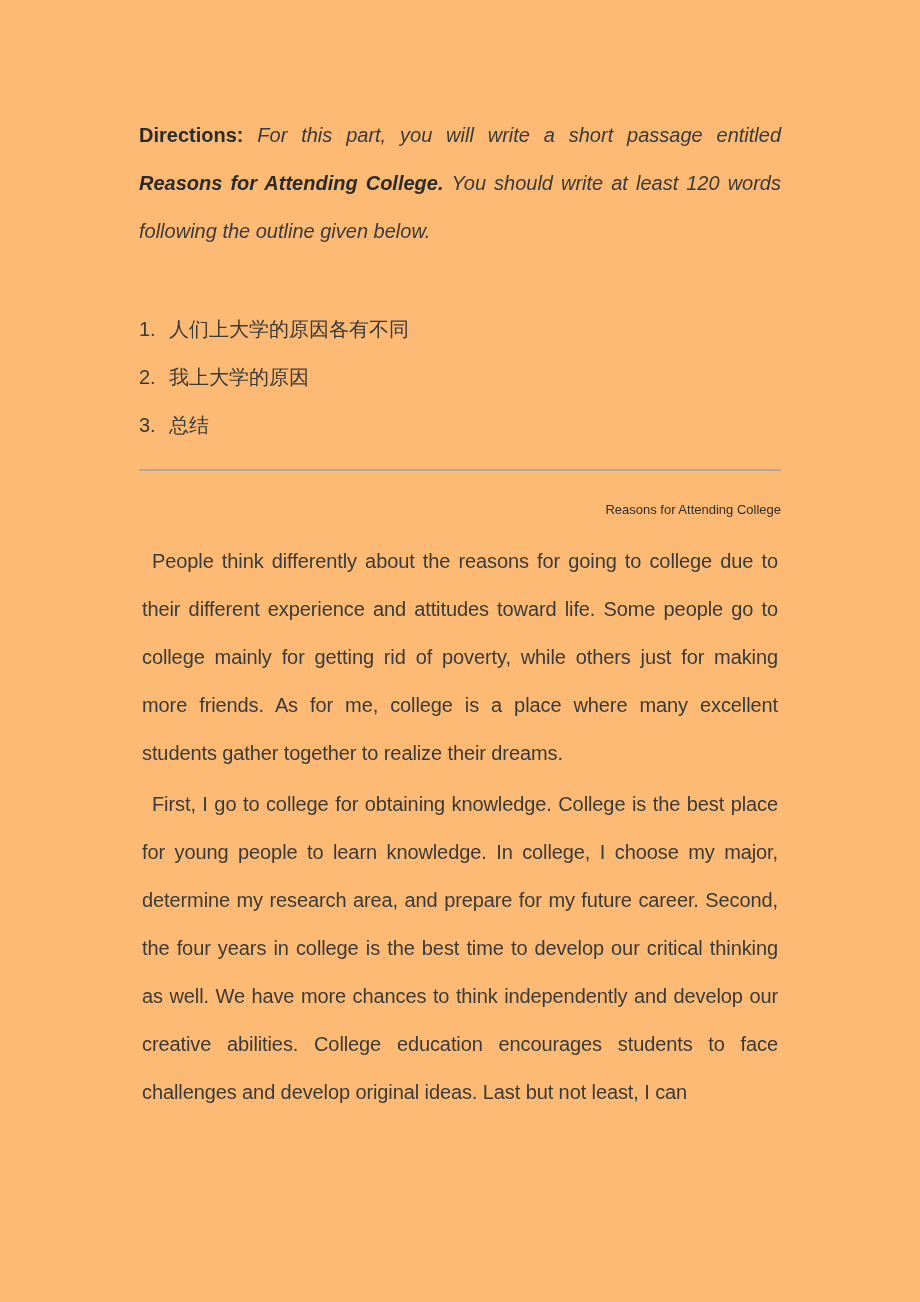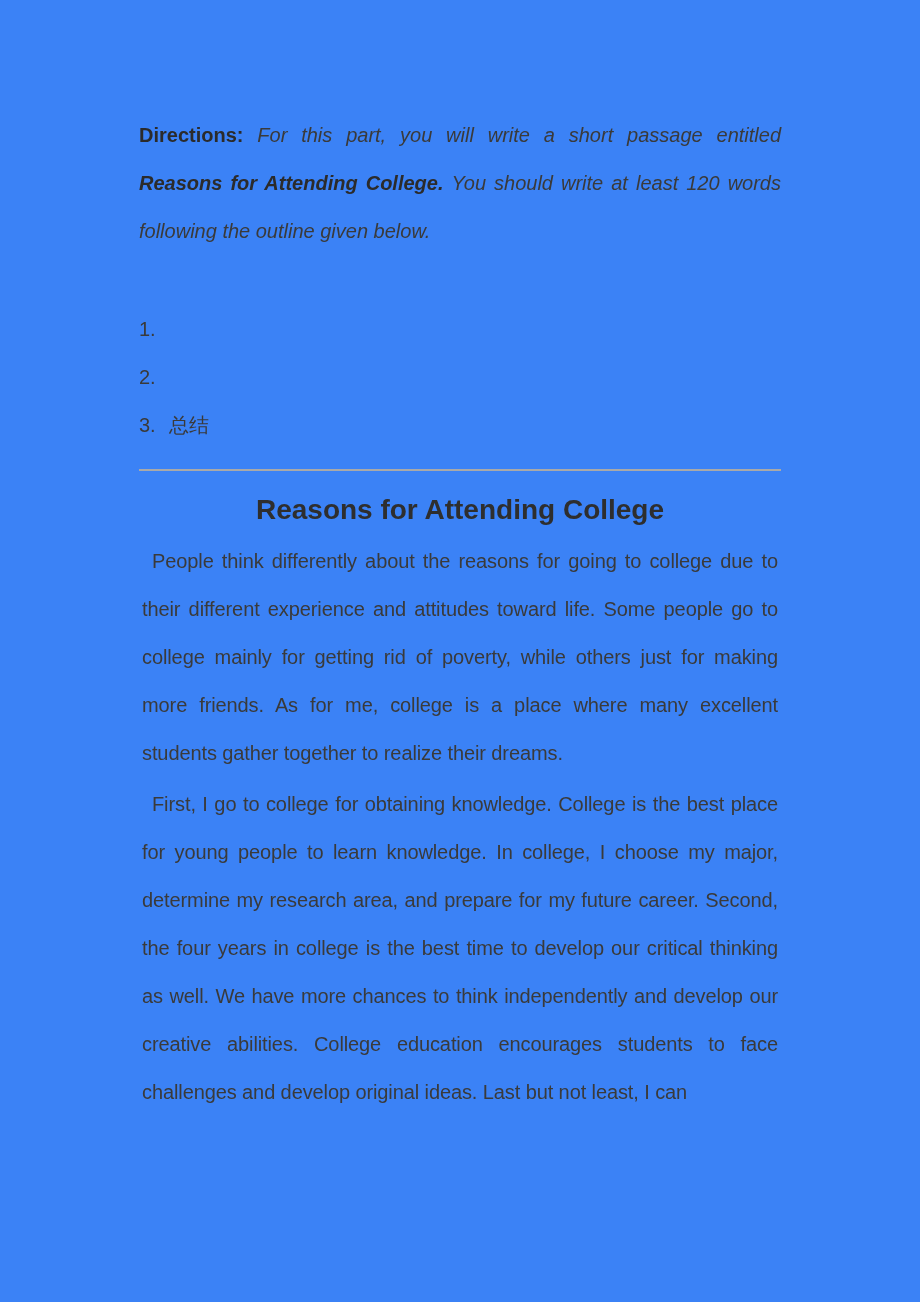--- a/index.html
+++ b/index.html
@@ -5,21 +5,21 @@
   html, body {
     margin: 0;
     padding: 0;
     background: #ffffff;
   }
   .page {
     position: relative;
     width: 920px;
     height: 1302px;
     box-sizing: border-box;
-    background: #3b82f6;
+    background: #fdba74;
     padding: 111px 139px 0 139px;
     font-family: "Liberation Sans", sans-serif;
     color: #3a3a3a;
     overflow: hidden;
   }
   .directions {
     margin: 0;
     font-size: 20px;
     line-height: 48px;
     text-align: justify;
@@ -57,24 +57,24 @@
   }
   .answer-label {
     margin: 0;
     font-size: 20px;
     line-height: 48px;
     font-weight: bold;
     color: #2b2b2b;
   }
   .essay-title {
     margin: 0;
-    font-size: 28px;
+    font-size: 13px;
     line-height: 48px;
-    font-weight: bold;
-    text-align: center;
+    font-weight: normal;
+    text-align: right;
     color: #2e2e2e;
   }
   .body-para {
     margin: 3px;
     font-size: 20px;
     line-height: 48px;
     text-align: justify;
     text-indent: 10px;
     letter-spacing: -0.1px;
   }
@@ -82,23 +82,25 @@
 </head>
 <body>
 
 <div class="page">
 
   <p class="directions"><span class="dir-label">Directions:</span> <span class="dir-italic">For this part, you will write a short passage entitled</span> <span class="dir-bold-italic">Reasons for Attending College.</span> <span class="dir-italic">You should write at least 120 words following the outline given below.</span></p>
 
   <div class="outline">
     <p class="outline-item">
       <span class="outline-number">1.</span>
+      <span class="outline-text">人们上大学的原因各有不同</span>
     </p>
     <p class="outline-item">
       <span class="outline-number">2.</span>
+      <span class="outline-text">我上大学的原因</span>
     </p>
     <p class="outline-item">
       <span class="outline-number">3.</span>
       <span class="outline-text">总结</span>
     </p>
   </div>
 
   <hr class="divider">
 
   <div class="answer-section">

